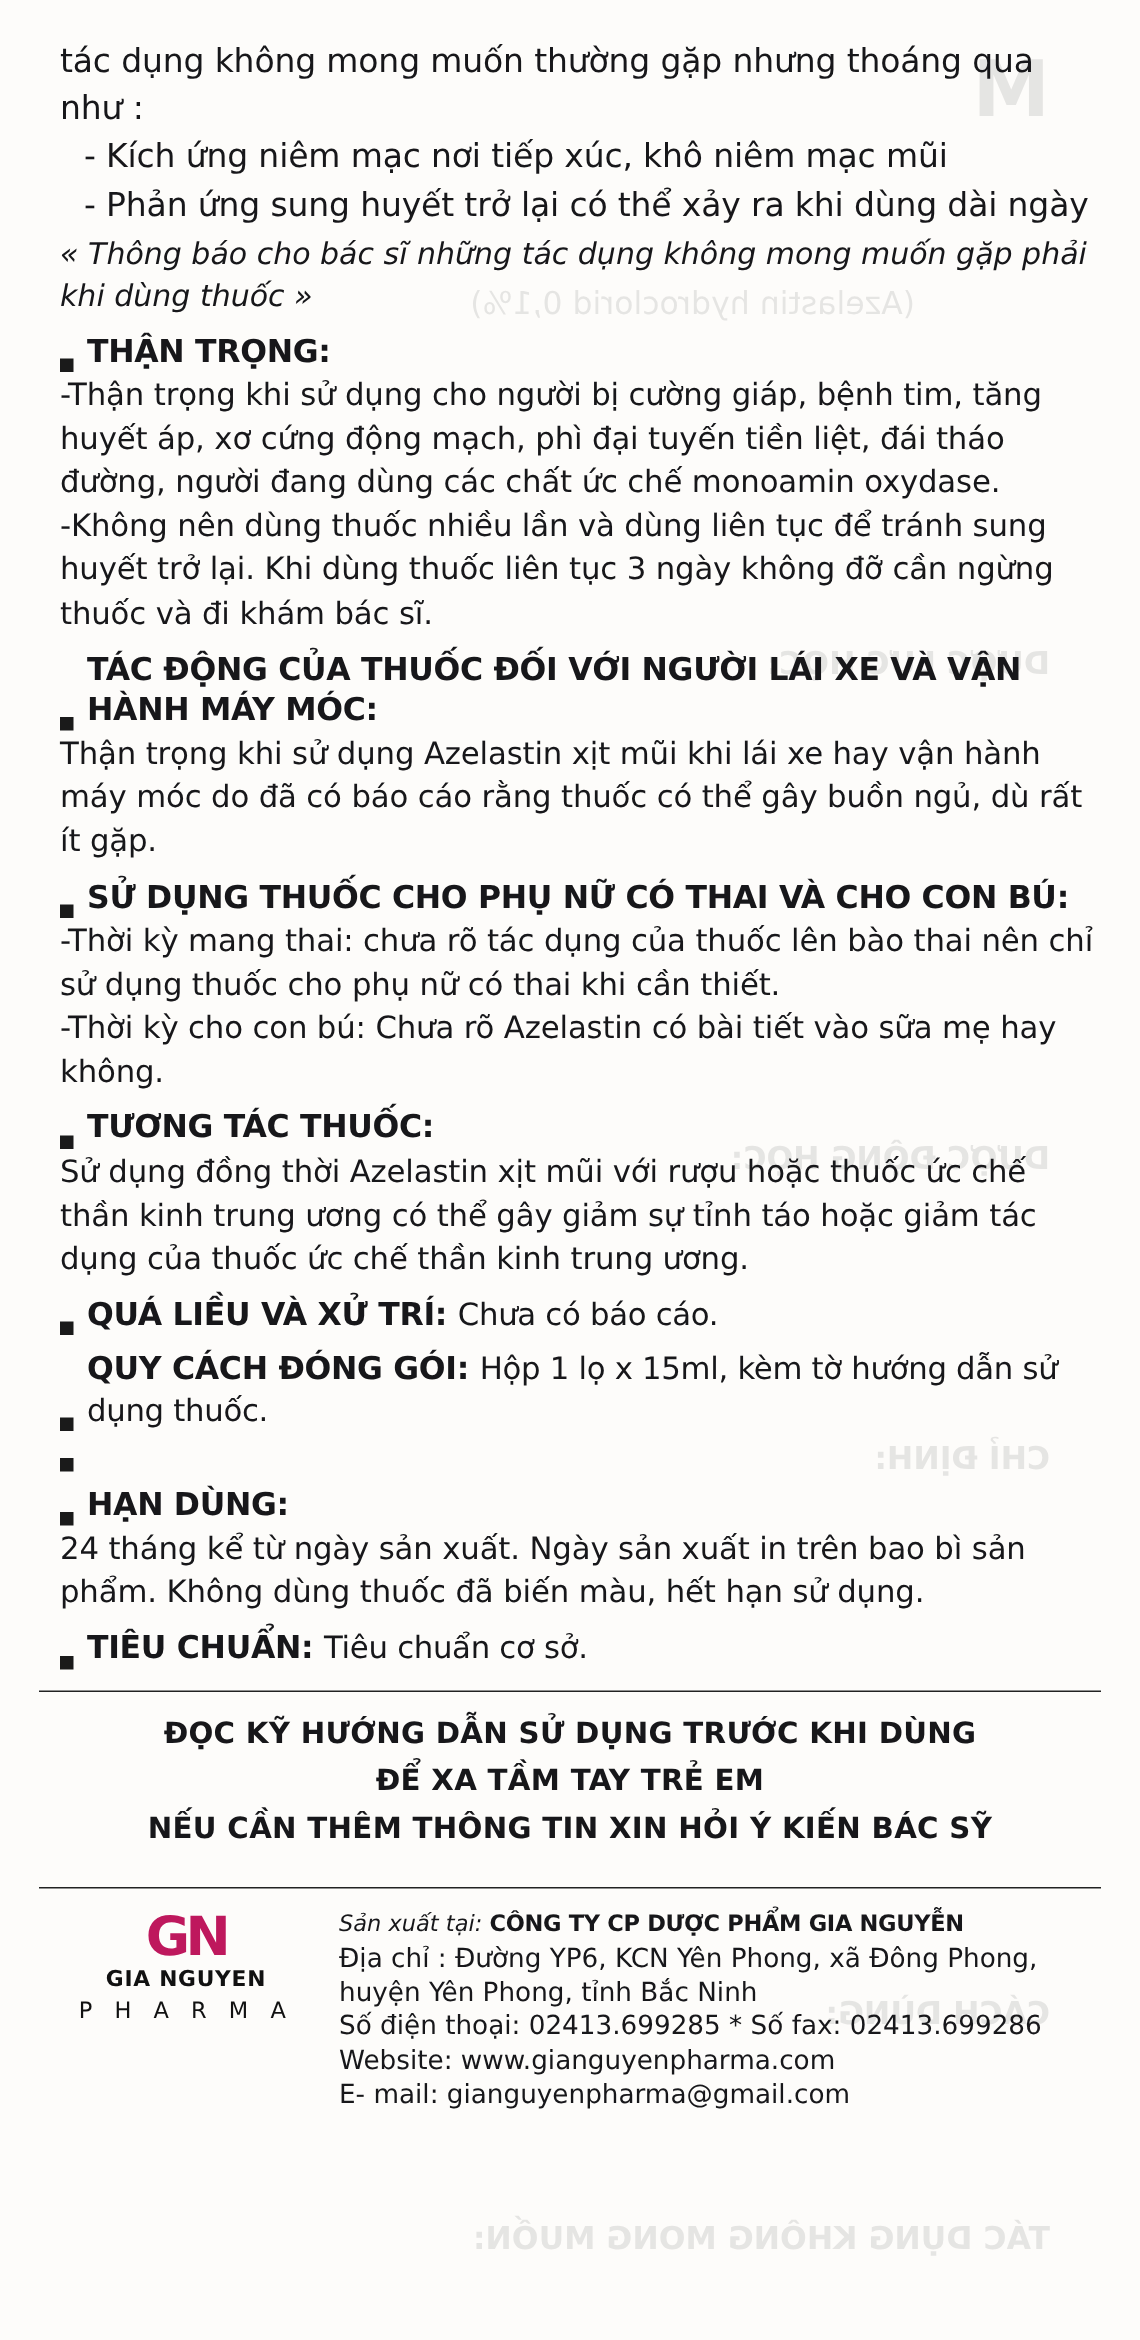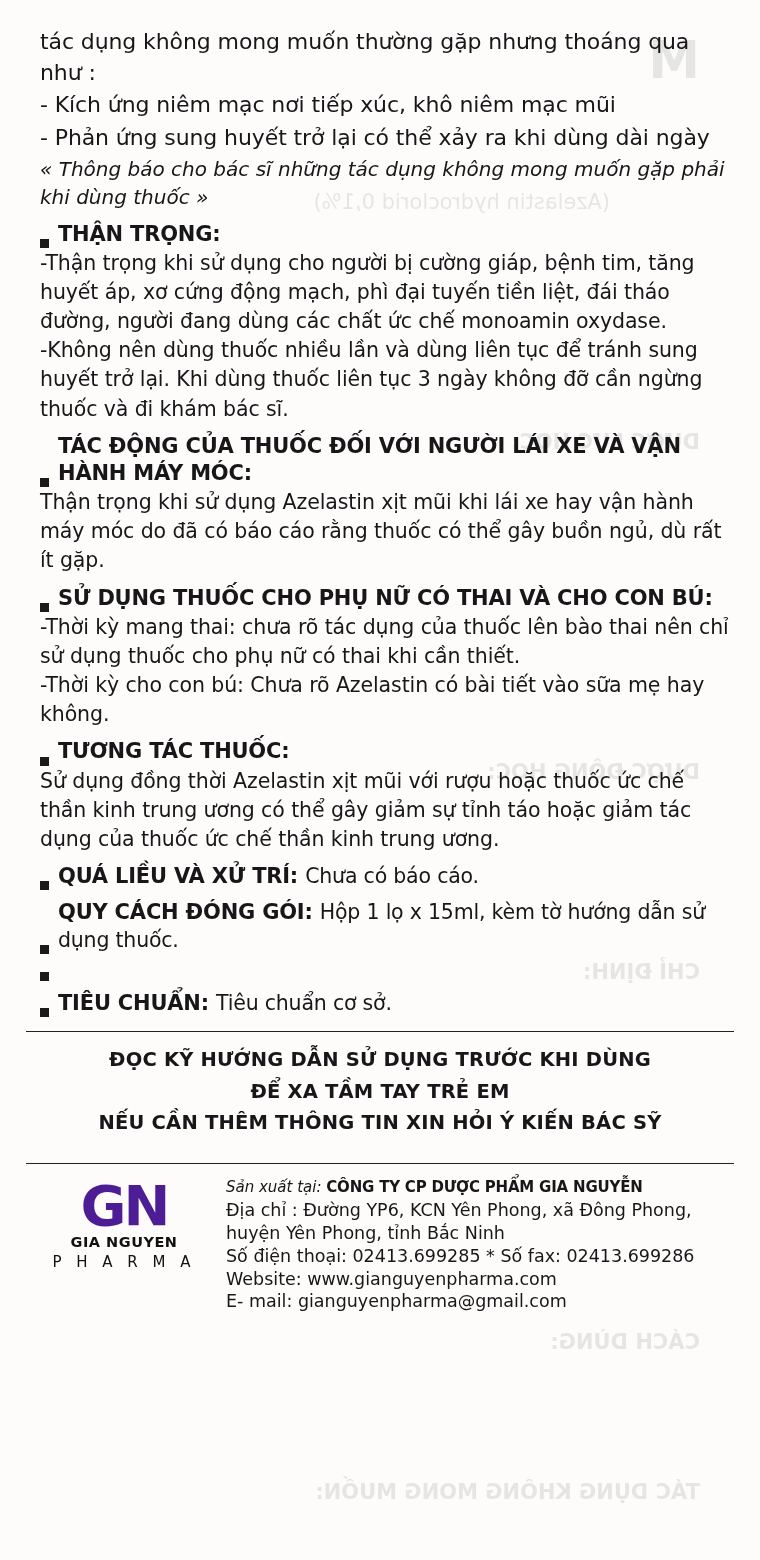--- a/index.html
+++ b/index.html
@@ -36,21 +36,21 @@
     padding: 26px 26px 0 40px;
     box-sizing: border-box;
   }
   .para {
     font-size: 22px;
     line-height: 1.42;
     margin: 0 0 1px 0;
     letter-spacing: -0.1px;
   }
   .indent {
-    margin-left: 0;
+    margin-left: 16px;
   }
   .italic {
     font-style: italic;
     font-size: 20px;
     line-height: 1.42;
     margin: 2px 0 0 0;
   }
   .section {
     margin-top: 9px;
   }
@@ -113,24 +113,24 @@
   }
   .logo {
     flex: 0 0 auto;
     width: 168px;
     padding-top: 6px;
     text-align: center;
   }
   .logo-gn {
     font-family: "DejaVu Sans", sans-serif;
     font-weight: bold;
-    font-size: 56px;
+    font-size: 36px;
     line-height: 0.92;
     letter-spacing: -3px;
-    color: #4c1d95;
+    color: #be185d;
   }
   .logo-name {
     font-weight: bold;
     font-size: 14.5px;
     letter-spacing: 0.5px;
     margin-top: 3px;
     color: #111;
   }
   .logo-sub {
     font-size: 15px;
@@ -227,20 +227,27 @@
       <span class="sec-title"><span>QUY CÁCH ĐÓNG GÓI:</span> <span class="normal">Hộp 1 lọ x 15ml, kèm tờ hướng dẫn sử dụng thuốc.</span></span>
     </div>
   </div>
 
   <div class="section">
     <div class="sec-head">
       <span class="bullet"></span>
     </div>
   </div>
 
+  <div class="section">
+    <div class="sec-head">
+      <span class="bullet"></span>
+      <span class="sec-title">HẠN DÙNG:</span>
+    </div>
+    <p class="sec-body" style="white-space:pre-line">24 tháng kể từ ngày sản xuất. Ngày sản xuất in trên bao bì sản phẩm. Không dùng thuốc đã biến màu, hết hạn sử dụng.</p>
+  </div>
 
   <div class="section">
     <div class="sec-head">
       <span class="bullet"></span>
       <span class="sec-title"><span>TIÊU CHUẨN:</span> <span class="normal">Tiêu chuẩn cơ sở.</span></span>
     </div>
   </div>
 
 </div>
 

